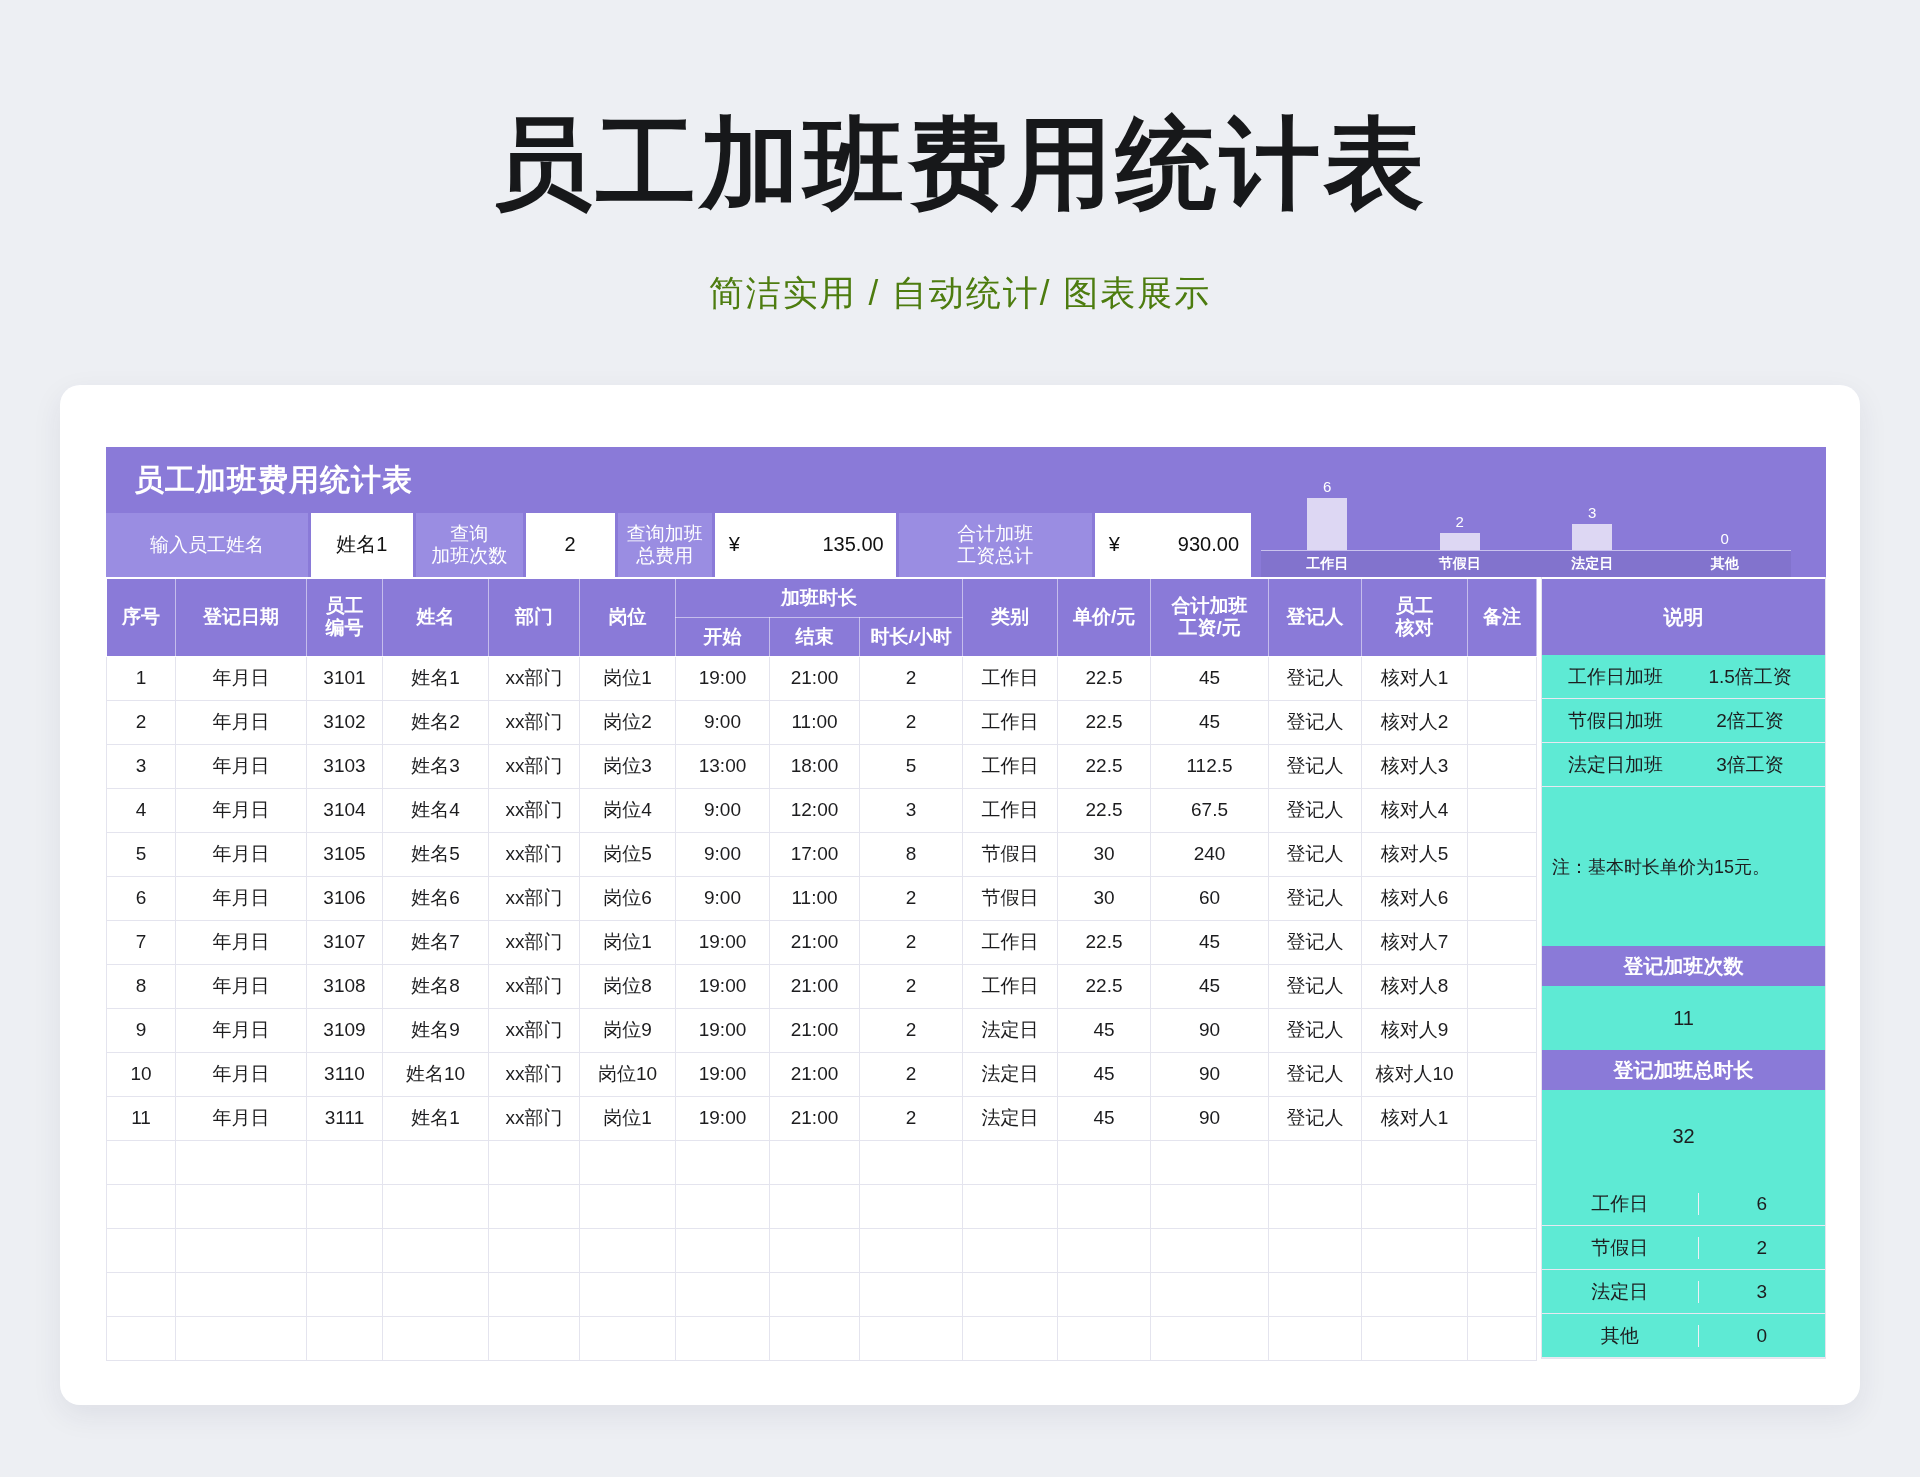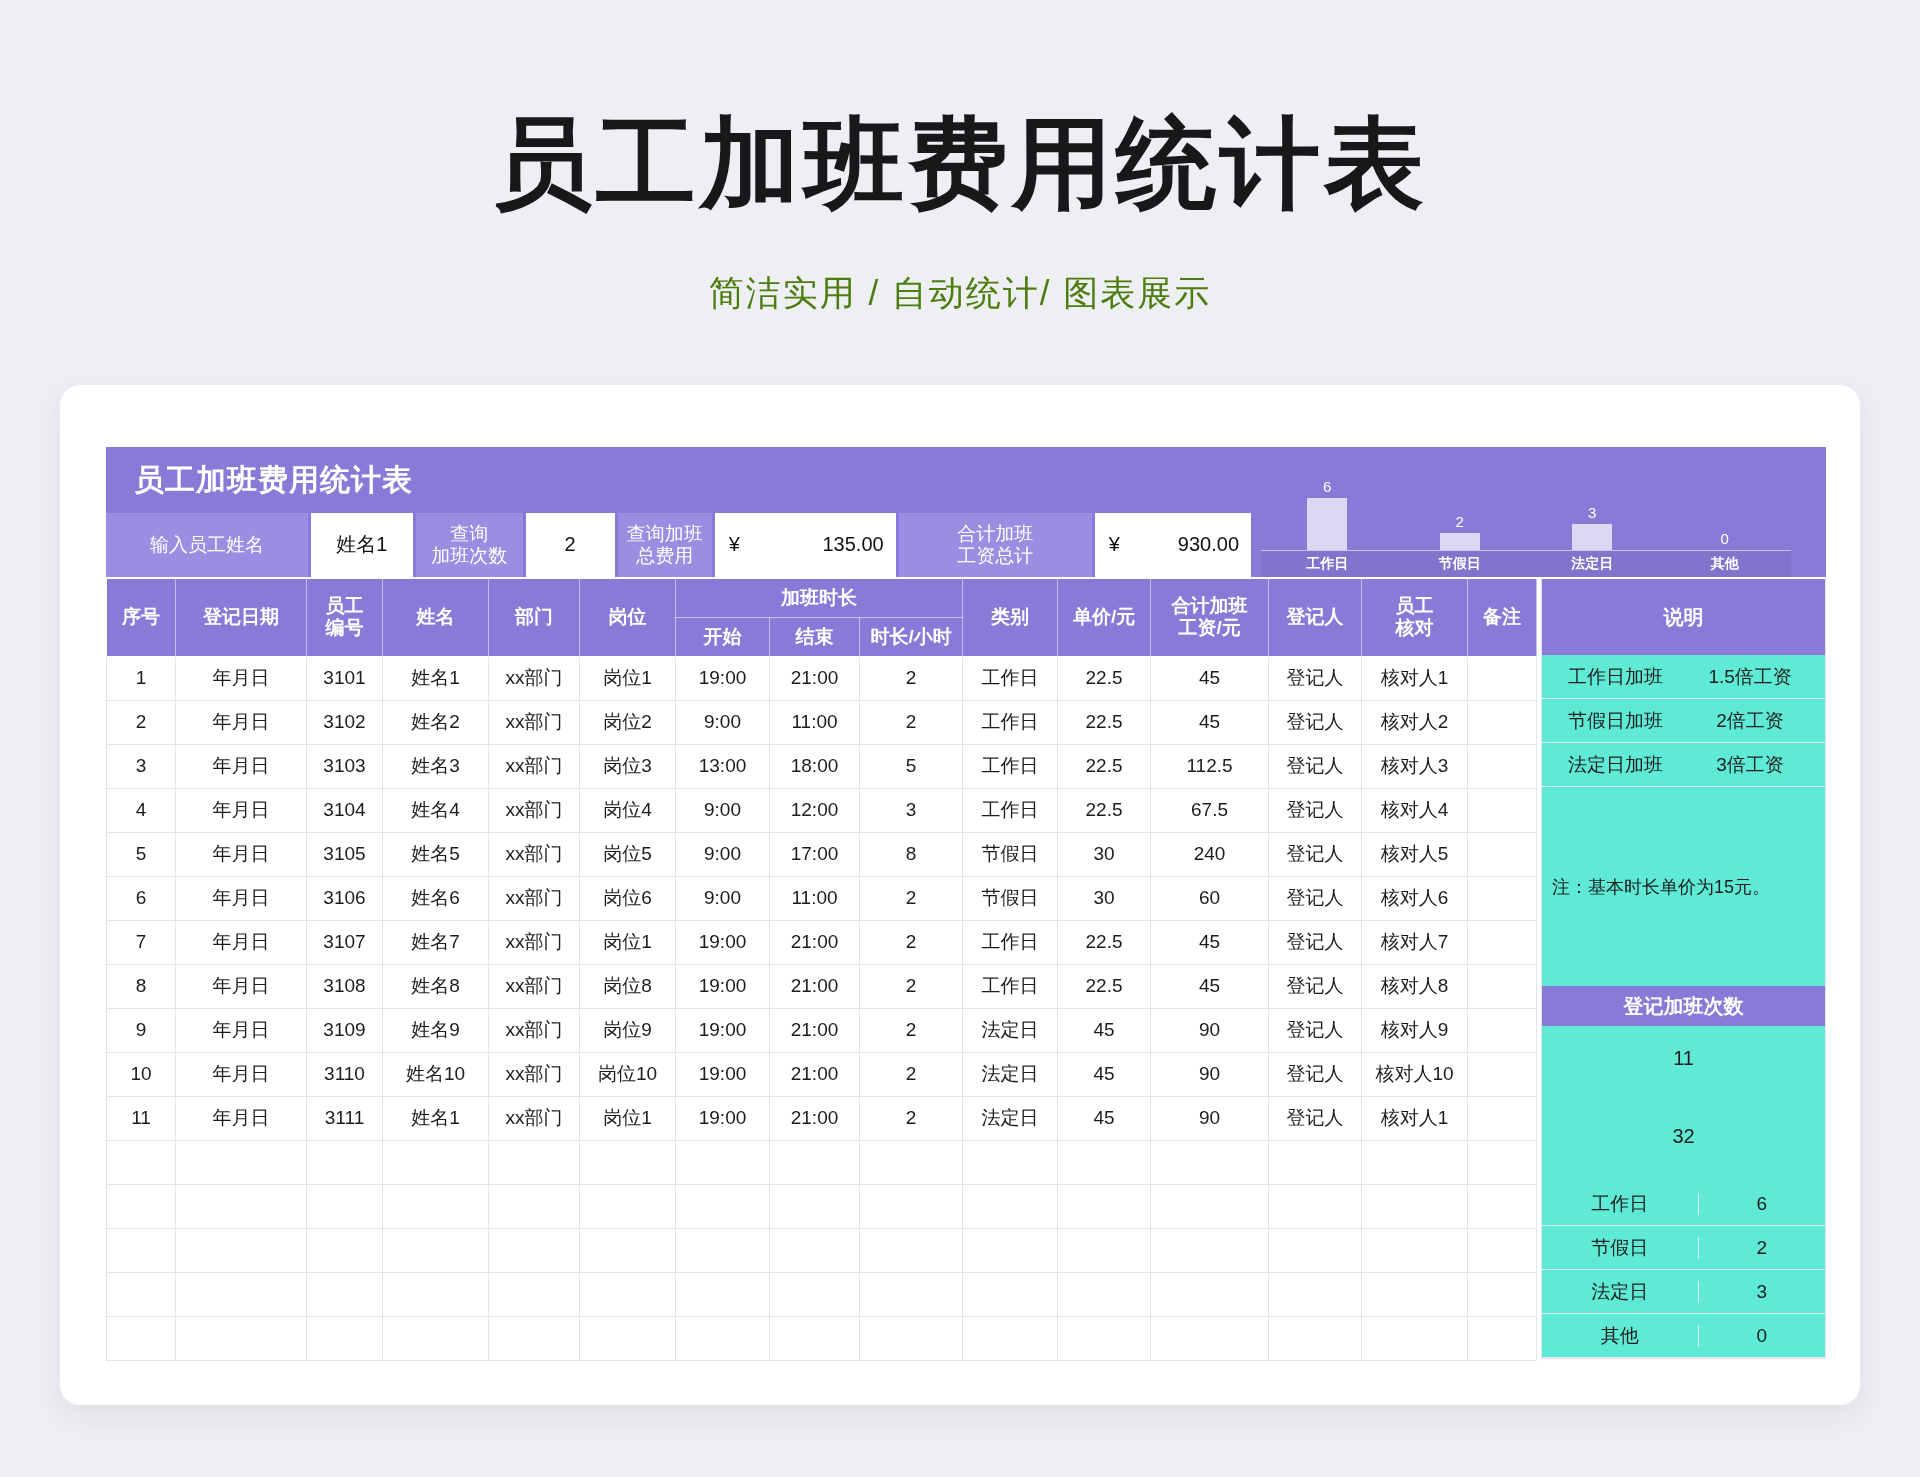--- a/index.html
+++ b/index.html
@@ -553,20 +553,21 @@
             <div class="rate-value">2倍工资</div>
           </div>
           <div class="rate-row">
             <div class="rate-label">法定日加班</div>
             <div class="rate-value">3倍工资</div>
           </div>
         </div>
       <div class="side-note">注：基本时长单价为15元。</div>
       <div class="side-header sub">登记加班次数</div>
       <div class="side-value">11</div>
+      <div class="side-header sub">登记加班总时长</div>
       <div class="side-value tall">32</div>
       <div>
           <div class="stat-row">
             <div class="stat-label">工作日</div>
             <div class="stat-value">6</div>
           </div>
           <div class="stat-row">
             <div class="stat-label">节假日</div>
             <div class="stat-value">2</div>
           </div>

